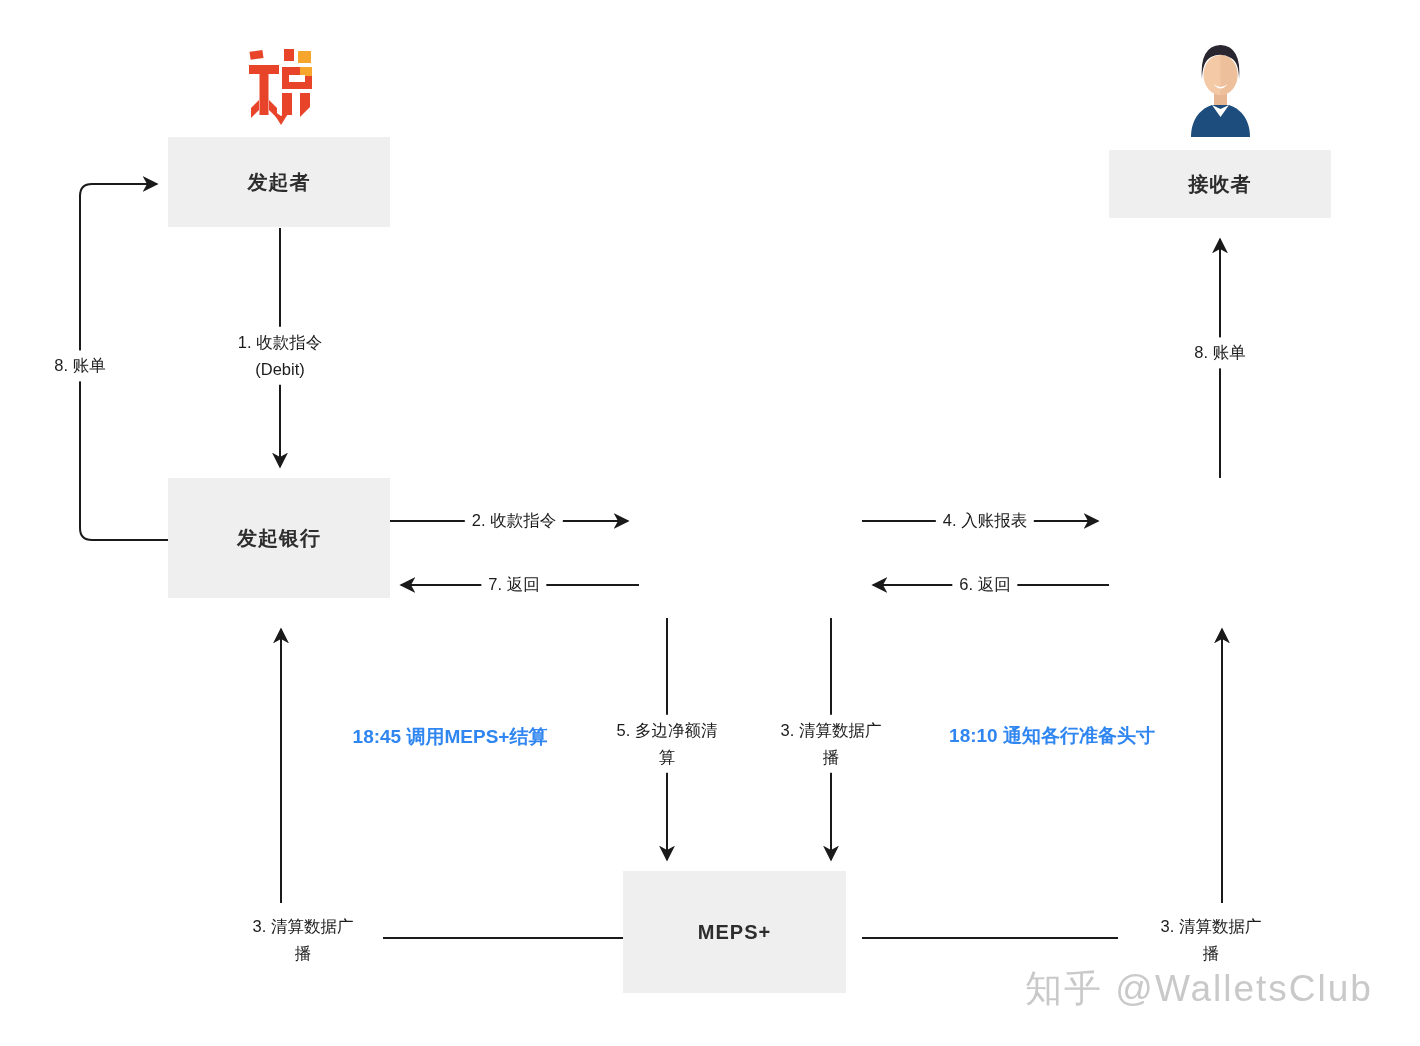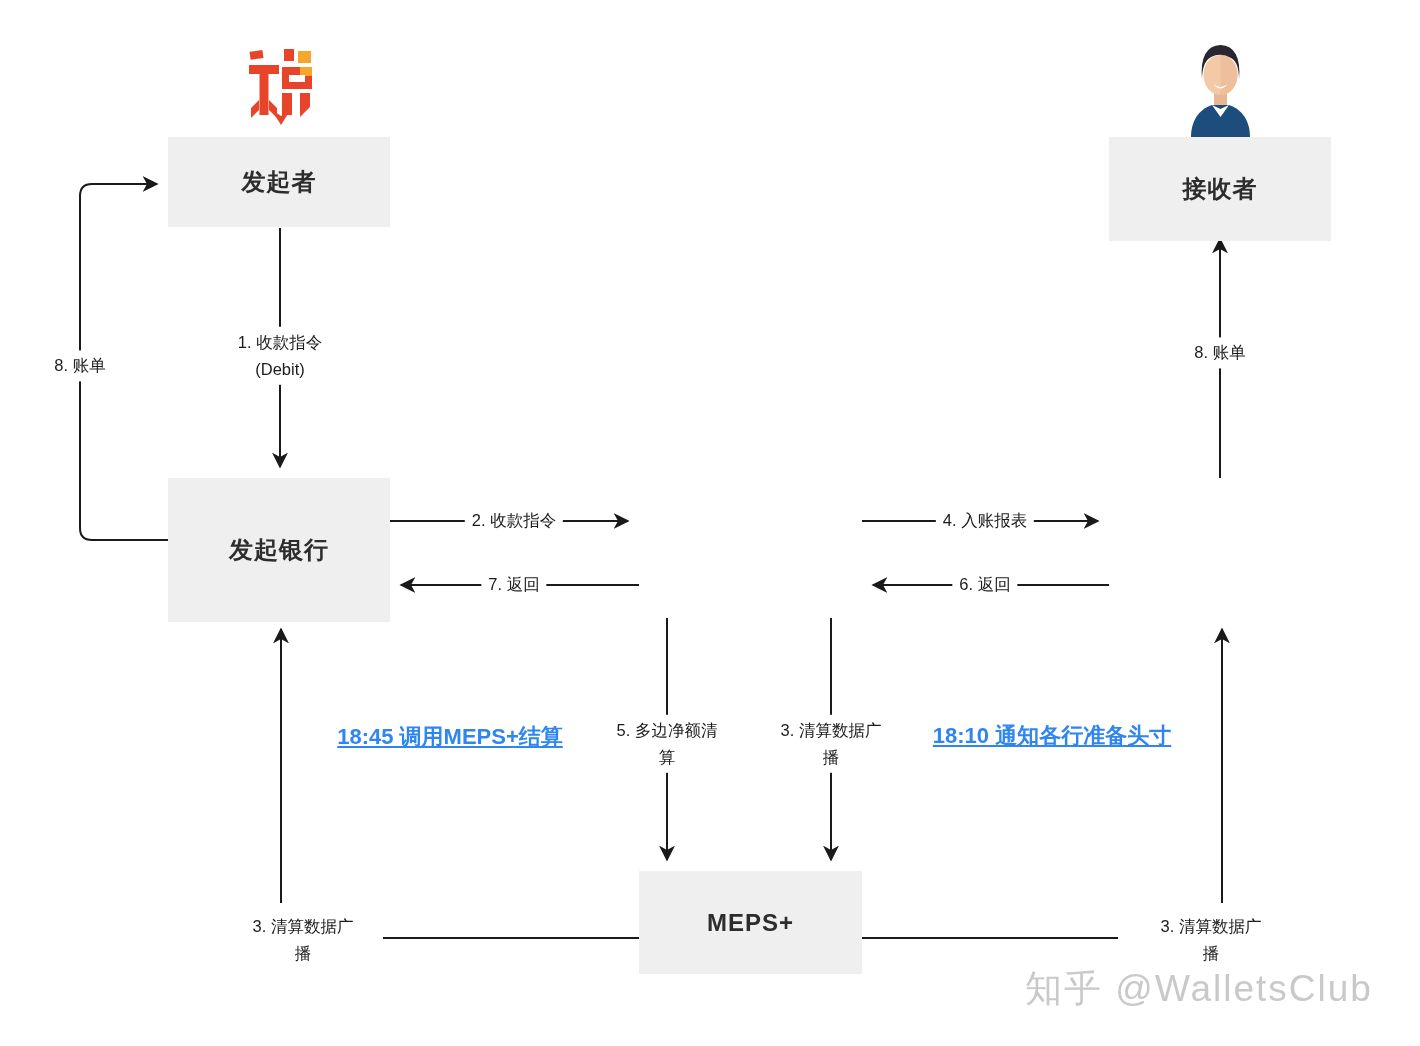--- a/index.html
+++ b/index.html
@@ -8,34 +8,34 @@
     font-family:"Liberation Sans","DejaVu Sans",sans-serif;
     position:relative;overflow:hidden;
     color:#1f1f1f;
   }
   .canvas{position:absolute;inset:0;}
   svg.wires{position:absolute;left:0;top:0;}
   .node{
     position:absolute;
     background:var(--node-fill,#efefef);
     display:flex;align-items:center;justify-content:center;
-    font-size:24px;font-weight:700;color:#2d2d2d;
+    font-size:20px;font-weight:700;color:#2d2d2d;
     letter-spacing:1px;
   }
   .elabel{
     position:absolute;transform:translate(-50%,-50%);
     background:#ffffff;padding:2px 7px;
     font-size:16.5px;color:#1c1c1c;text-align:center;
     white-space:pre-line;line-height:1.65;
   }
   .annotation{
     position:absolute;transform:translate(-50%,-50%);
     background:#ffffff;padding:0 6px;
     color:var(--annotation-blue,#2f86f0);
-    font-size:22px;font-weight:700;white-space:nowrap;text-decoration:underline;
+    font-size:19px;font-weight:700;white-space:nowrap;
   }
   .watermark{
     position:absolute;transform:translate(-50%,-50%);
     color:var(--watermark-gray,#c9c9c9);
     font-size:37px;font-weight:400;letter-spacing:2px;white-space:nowrap;
   }
   .icon{position:absolute;}
 </style>
 </head>
 <body style="--node-fill: #efefef; --line: #1a1a1a; --annotation-blue: #2f86f0; --logo-red: #e8442a; --logo-orange: #f6a62c; --avatar-suit: #1d4d7c; --avatar-skin: #f3c9a6; --avatar-hair: #2a2630; --watermark-gray: #c9c9c9;">
@@ -100,23 +100,23 @@
     <rect x="26" y="50" width="13" height="18" fill="#e7b793"></rect>
     <path d="M3,99 C3,80 14,70 24,67 L41,67 C51,70 62,80 62,99 Z" fill="#1d4d7c"></path>
     <path d="M24,67 L32.5,79 L41,67 L32.5,71 Z" fill="#ffffff"></path>
     <ellipse cx="32.5" cy="37" rx="17" ry="20" fill="#f3c9a6"></ellipse>
     <path d="M32.5,17 A17,20 0 0 1 49.5,37 A17,20 0 0 1 32.5,57 Z" fill="#edc09b"></path>
     <path d="M14,42 Q11,8 32.5,7 Q54,8 51,42 Q51,24 43,20 Q33,14 23,19 Q14,24 14,42 Z" fill="#2a2630"></path>
     <path d="M25.5,46 Q32.5,52 39.5,46 Q32.5,55 25.5,46 Z" fill="#ffffff"></path>
   </svg>
 
   <div class="node" style="left:168px;top:137px;width:222px;height:90px">发起者</div>
-  <div class="node" style="left:1109px;top:137px;width:222px;height:104px">接收者</div>
-  <div class="node" style="left:168px;top:478px;width:222px;height:144px">发起银行</div>
-  <div class="node" style="left:639px;top:871px;width:223px;height:103px">MEPS+</div>
+  <div class="node" style="left:1109px;top:150px;width:222px;height:68px">接收者</div>
+  <div class="node" style="left:168px;top:478px;width:222px;height:120px">发起银行</div>
+  <div class="node" style="left:623px;top:871px;width:223px;height:122px">MEPS+</div>
 
   <div class="elabel" style="left:280px;top:356px">1. 收款指令
 (Debit)</div>
   <div class="elabel" style="left:80px;top:366px">8. 账单</div>
   <div class="elabel" style="left:514px;top:521px">2. 收款指令</div>
   <div class="elabel" style="left:514px;top:585px">7. 返回</div>
   <div class="elabel" style="left:985px;top:521px">4. 入账报表</div>
   <div class="elabel" style="left:985px;top:585px">6. 返回</div>
   <div class="elabel" style="left:1220px;top:353px">8. 账单</div>
   <div class="elabel" style="left:667px;top:744px">5. 多边净额清

